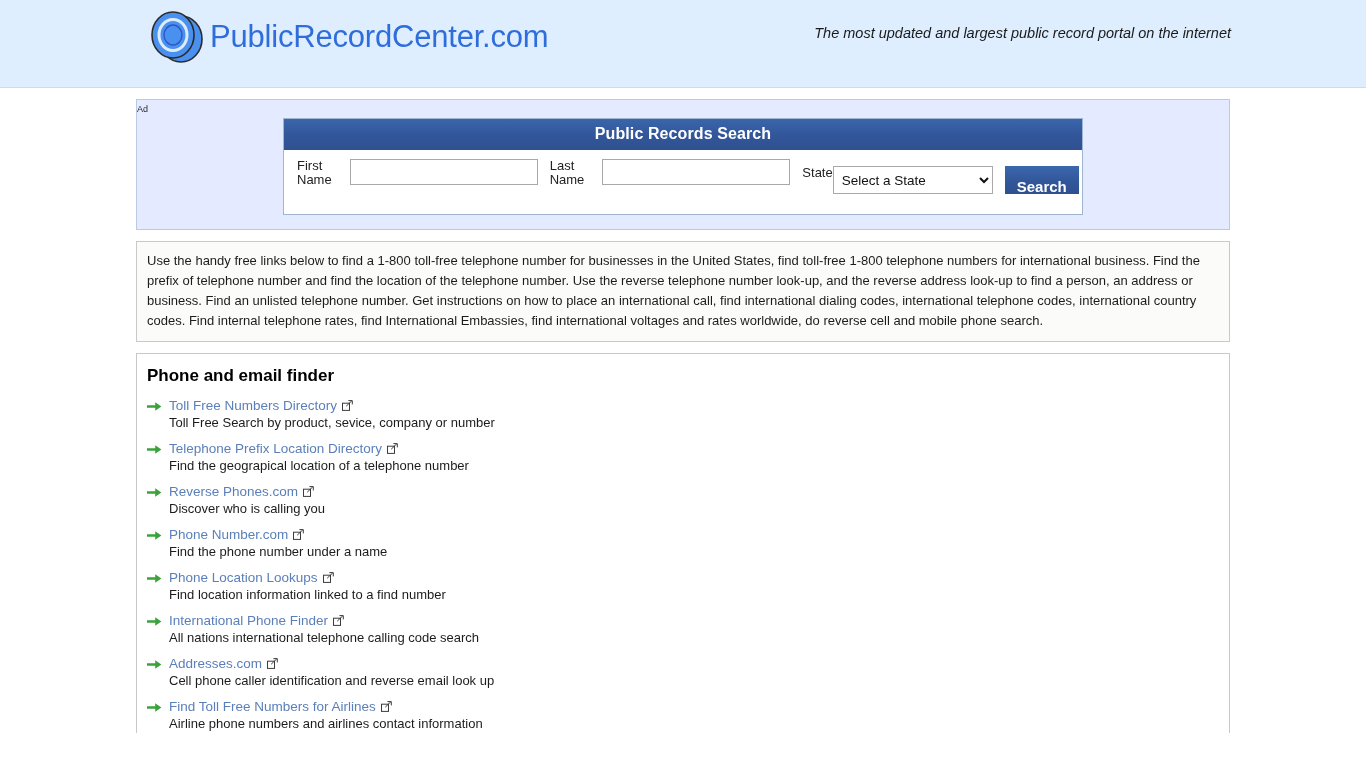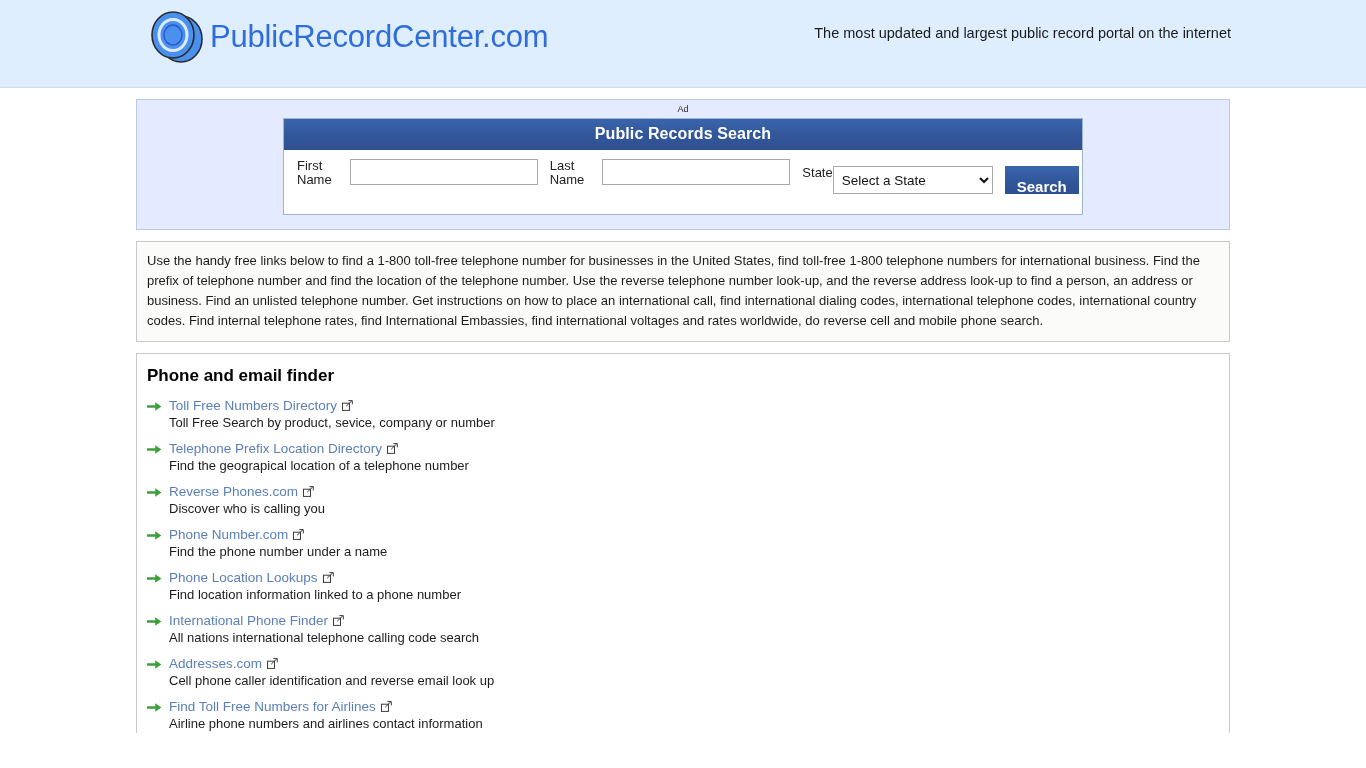--- a/index.html
+++ b/index.html
@@ -52,41 +52,42 @@
     letter-spacing: -0.2px;
     white-space: nowrap;
     margin-left: 4px;
   }
   .tagline {
     position: absolute;
     right: 2px;
     top: 22px;
     width: 440px;
     text-align: right;
+    font-style: italic;
     font-size: 14.5px;
     line-height: 22px;
     color: #1a1a1a;
   }
 
   
   .page {
     width: 1094px;
     margin: 0 auto;
     padding-top: 11px;
   }
 
   
   .ad-panel {
     border: 1px solid #b9cbe4;
     background: #e4eaff;
     padding: 4px 0 14px 0;
     box-sizing: border-box;
   }
   .ad-label {
-    text-align: center;
+    text-align: left;
     font-size: 9px;
     color: #2a2a2a;
     line-height: 11px;
     margin-bottom: 3px;
   }
   .search-widget {
     width: 800px;
     margin: 0 auto;
     background: #ffffff;
     border: 1px solid #9fb4d0;
@@ -362,21 +363,21 @@
             <path d="M0 4.2 H8.2 V1.2 L14.4 5.5 L8.2 9.8 V6.8 H0 Z" fill="#3ba23b"></path>
           </svg>
         </span>
         <div class="link-row">
           <a class="link-anchor" href="#">Phone Location Lookups</a><span class="ext-icon"><svg width="11" height="11" viewBox="0 0 11 11" xmlns="http://www.w3.org/2000/svg">
                 <rect x="0.5" y="3.2" width="7" height="7.2" fill="none" stroke="#3c3c3c" stroke-width="1"></rect>
                 <path d="M4.2 6.2 L9.8 0.8" stroke="#3c3c3c" stroke-width="1"></path>
                 <path d="M6.4 0.6 H10.3 V4.4" fill="none" stroke="#3c3c3c" stroke-width="1"></path>
               </svg></span>
         </div>
-        <div class="link-desc">Find location information linked to a phone number</div>
+        <div class="link-desc">Find location information linked to a find number</div>
       </li>
 
       <li class="link-item">
         <span class="arrow-icon">
           <svg width="15" height="11" viewBox="0 0 15 11" xmlns="http://www.w3.org/2000/svg">
             <path d="M0 4.2 H8.2 V1.2 L14.4 5.5 L8.2 9.8 V6.8 H0 Z" fill="#3ba23b"></path>
           </svg>
         </span>
         <div class="link-row">
           <a class="link-anchor" href="#">International Phone Finder</a><span class="ext-icon"><svg width="11" height="11" viewBox="0 0 11 11" xmlns="http://www.w3.org/2000/svg">

